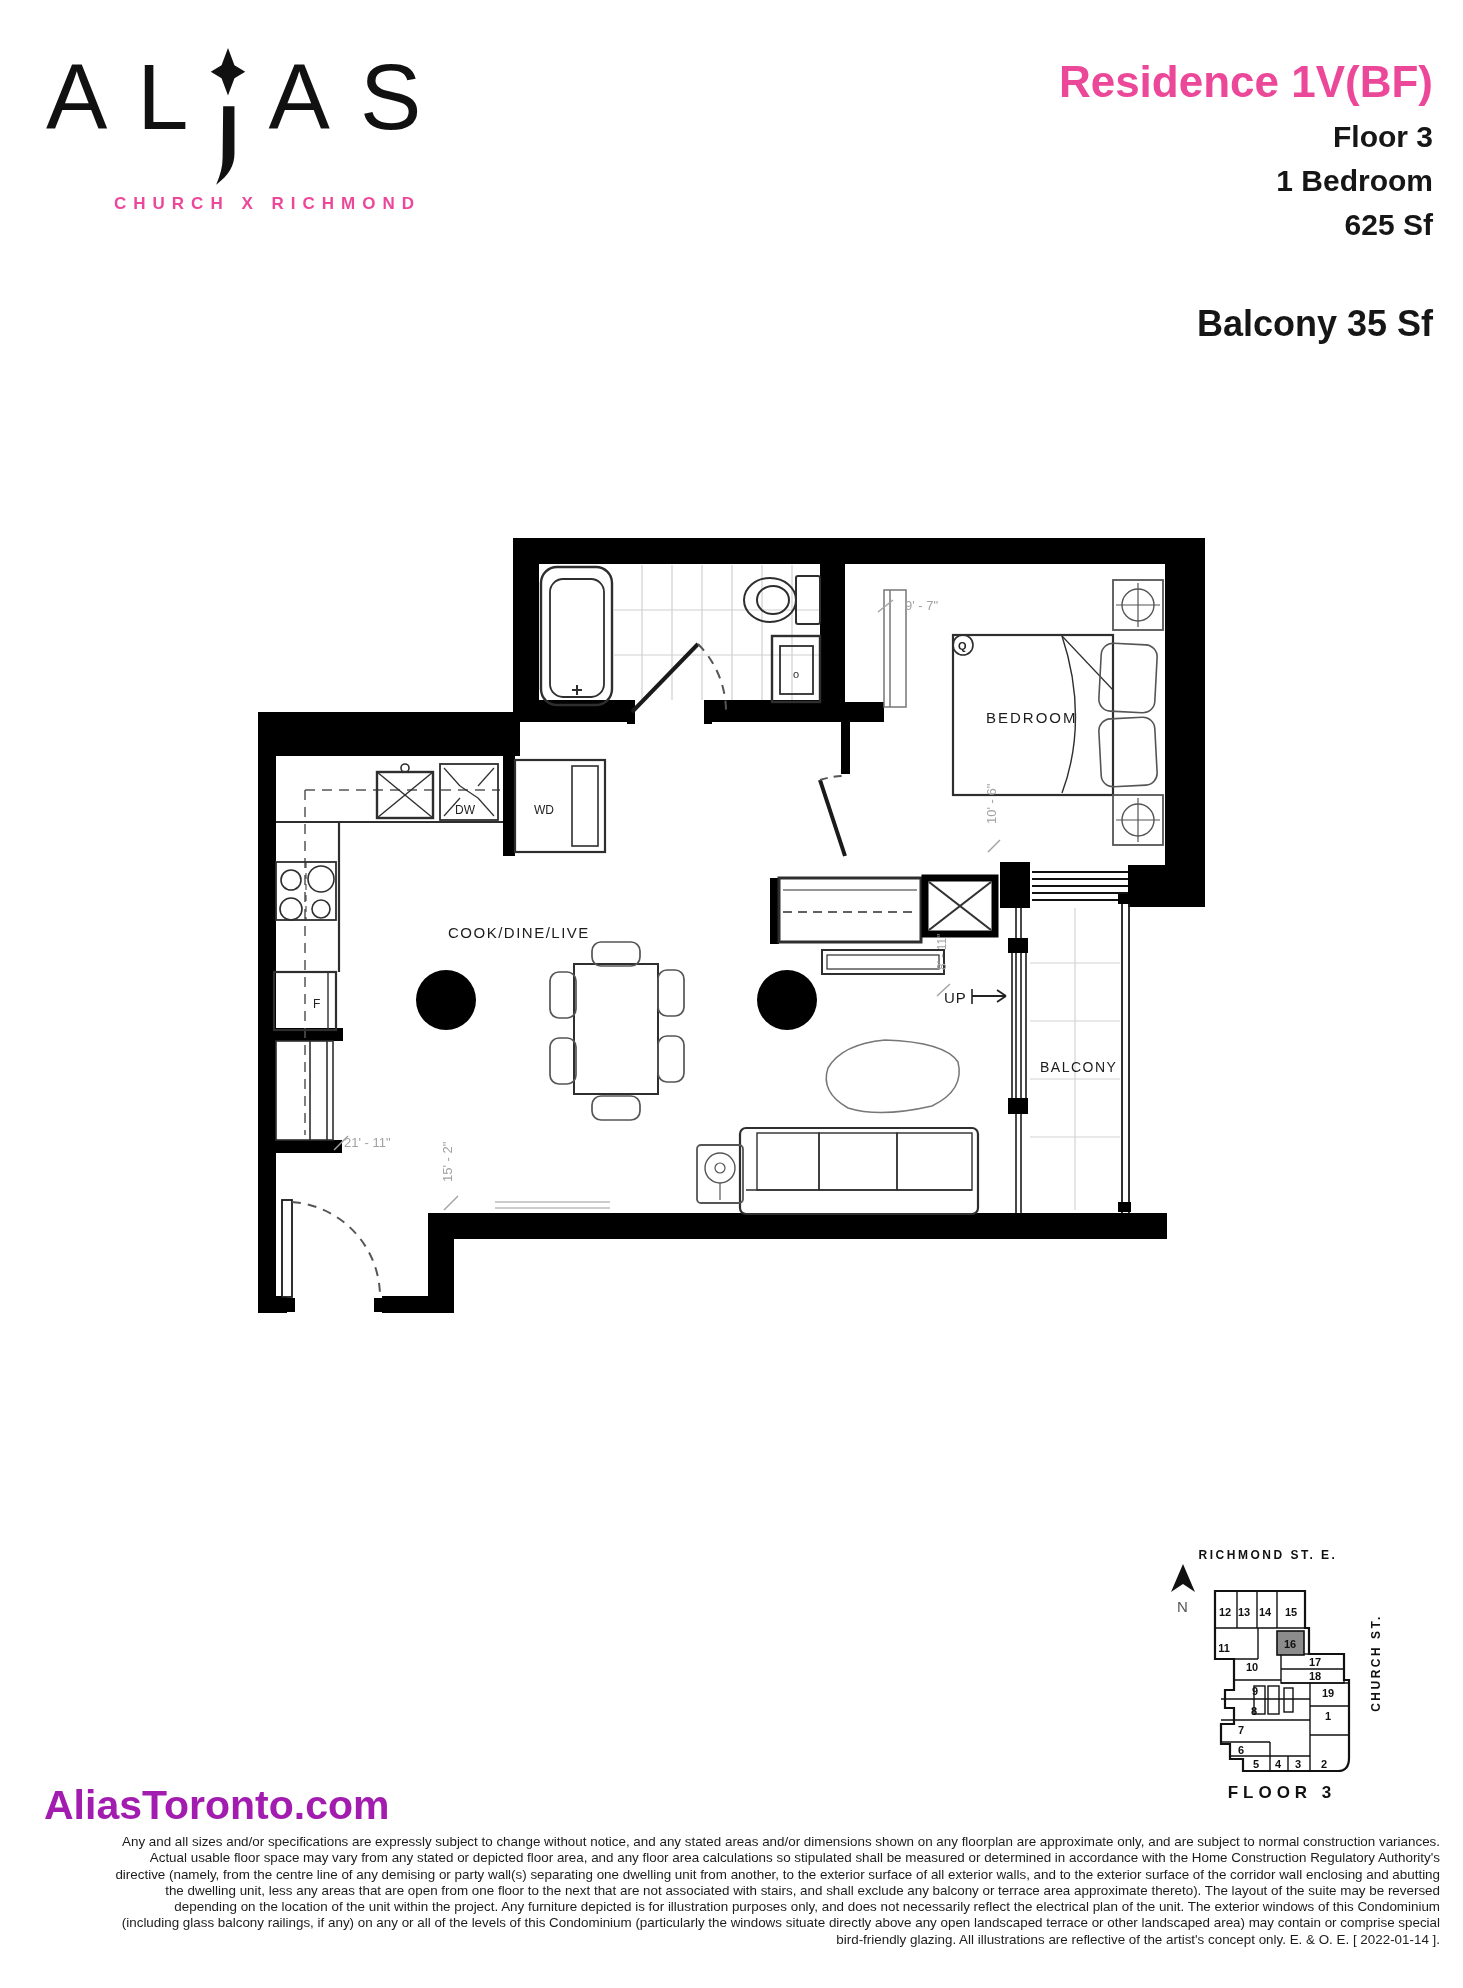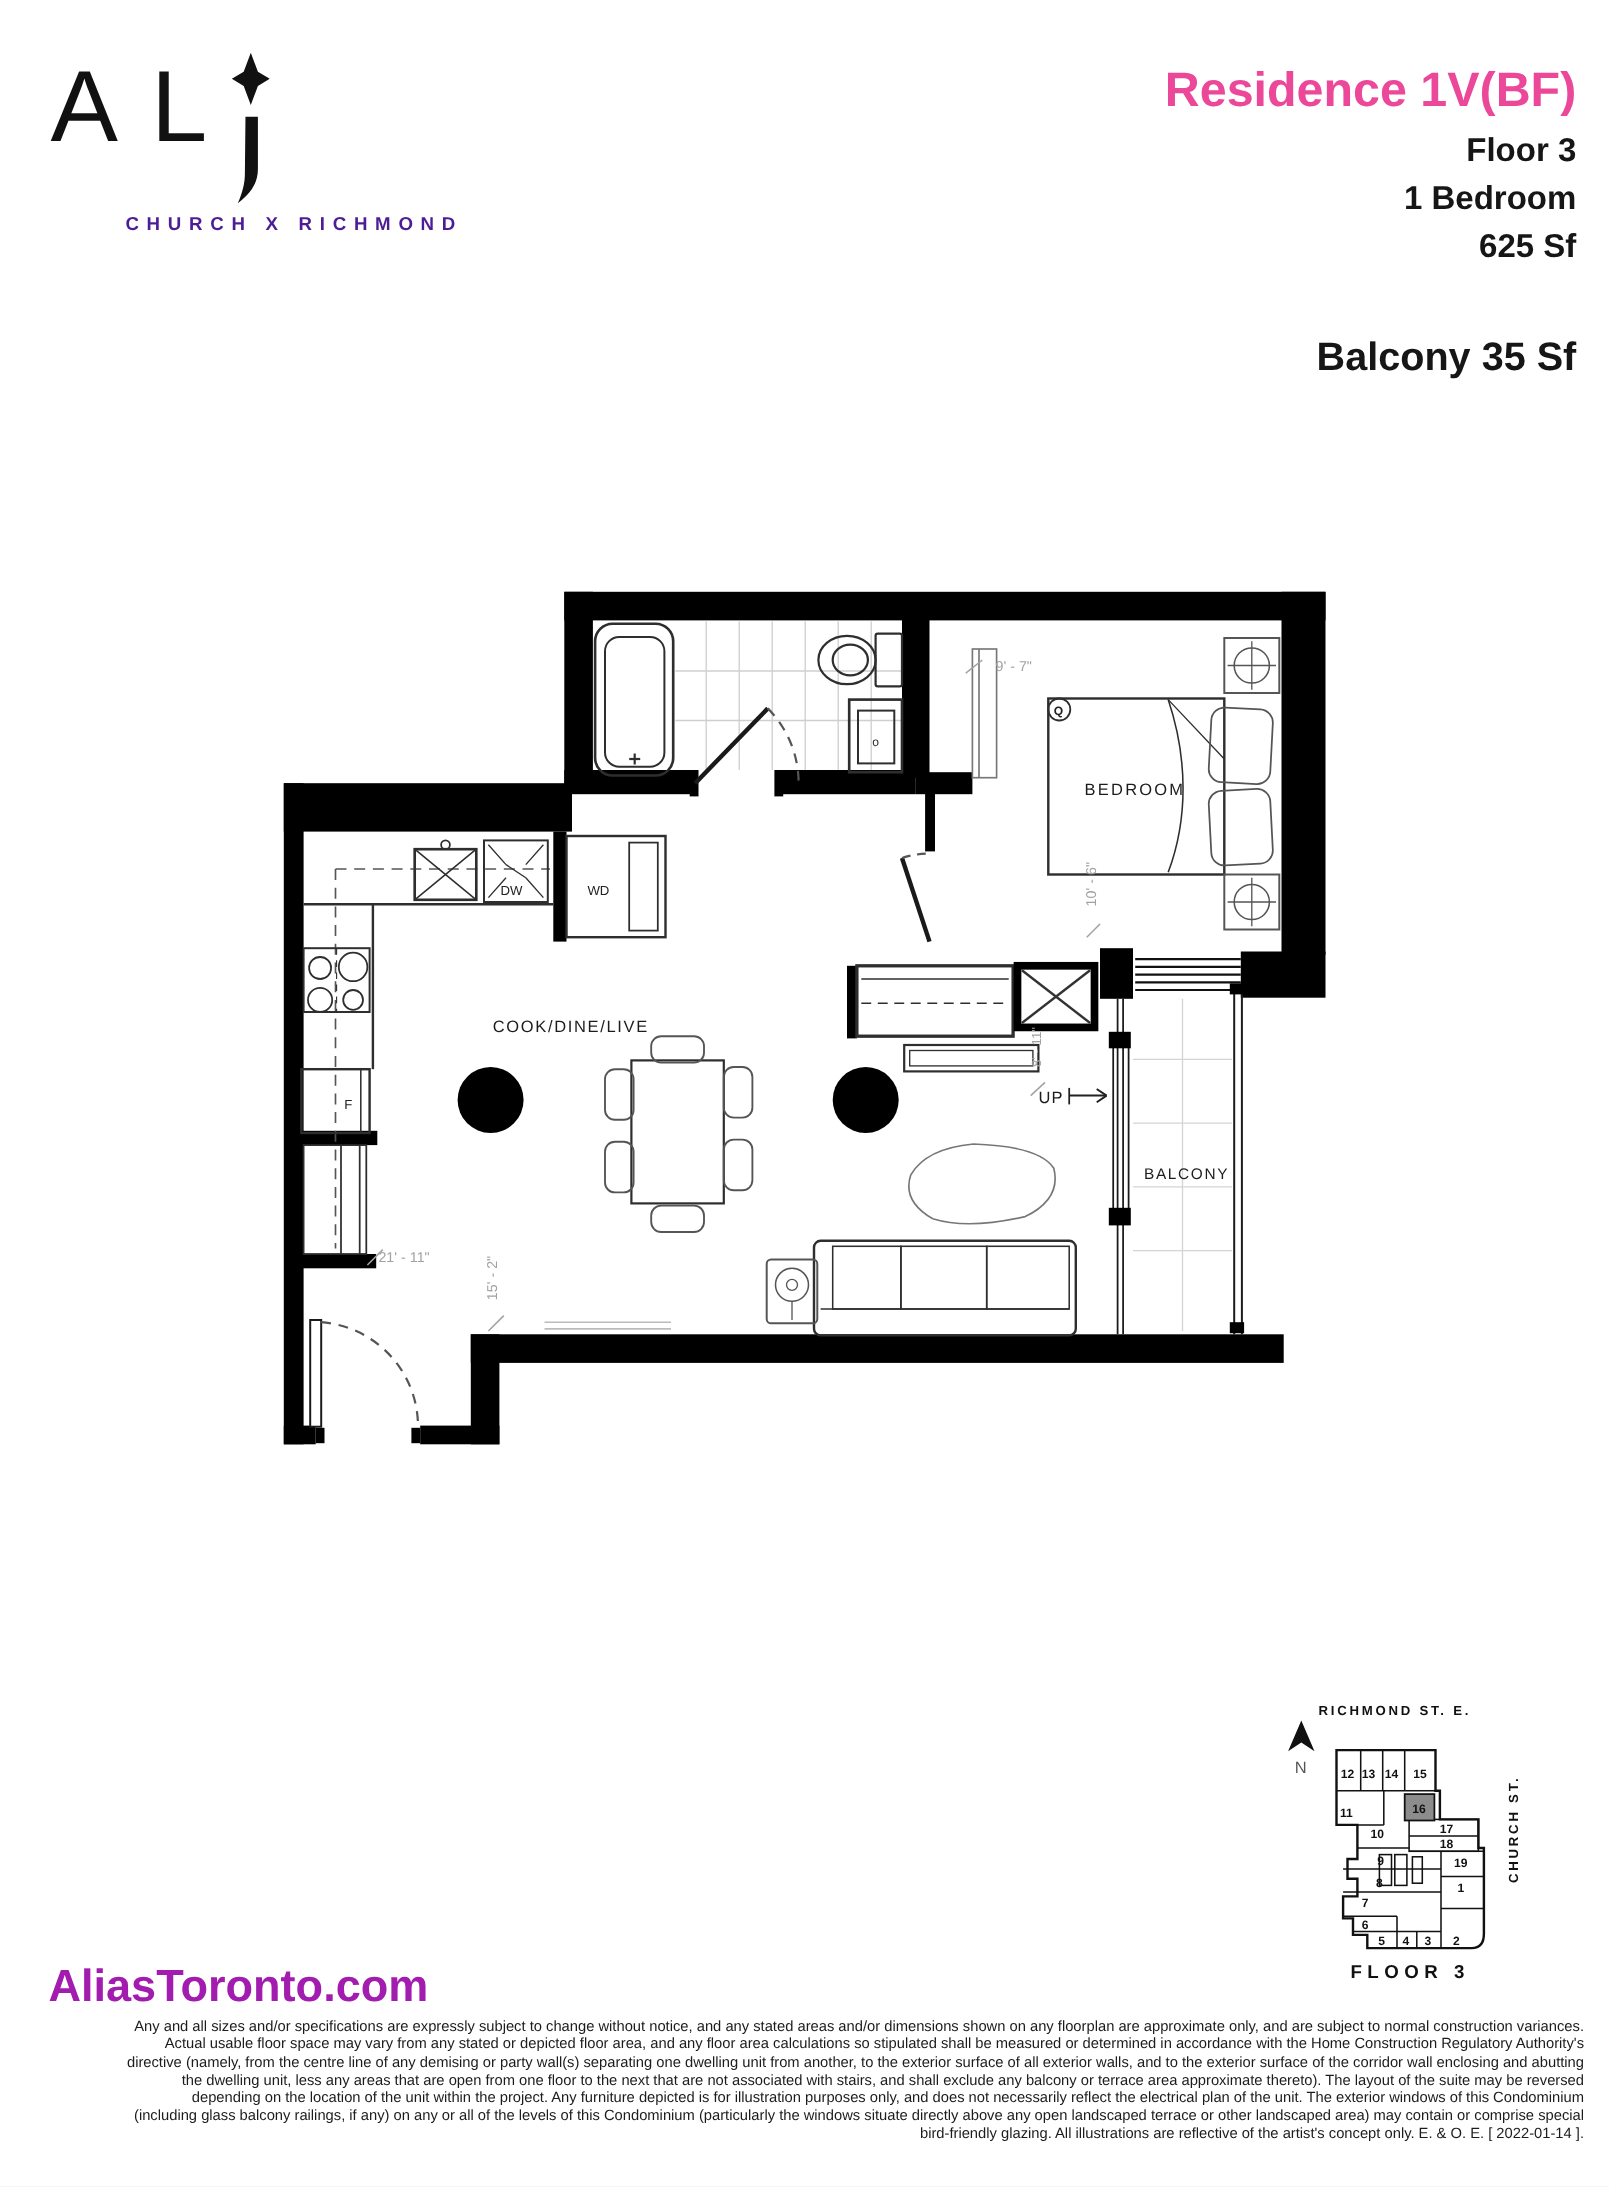--- a/index.html
+++ b/index.html
@@ -5,21 +5,21 @@
   html,body{margin:0;padding:0;background:#e8e8e8;}
   .page{
     position:relative;width:1463px;height:1988px;background:#ffffff;
     font-family:"Liberation Sans",sans-serif;color:#161616;overflow:hidden;margin:0 auto;
   }
   
   .logo{position:absolute;left:46px;top:38px;display:flex;align-items:flex-start;}
   .logo .lt{font-size:92px;font-weight:500;letter-spacing:30px;line-height:1.3;color:#111;}
   .logo svg{margin:10px 18px 0 -14px;}
   .logo-sub{position:absolute;left:114px;top:194px;font-size:17px;font-weight:700;
-    letter-spacing:7px;color:#4c1d95;}
+    letter-spacing:7px;color:#ec4899;}
   
   .hdr{position:absolute;right:30px;top:58px;text-align:right;}
   .hdr .title{font-size:44px;font-weight:700;line-height:1.1;color:#ec4899;}
   .hdr .spec{font-size:30px;font-weight:700;line-height:44px;margin-top:9px;}
   .hdr .spec div{white-space:nowrap;}
   .hdr .balcony{font-size:36px;font-weight:700;margin-top:56px;}
   
   .plan-svg{position:absolute;left:0;top:0;}
   .keyplan-svg{position:absolute;left:1158px;top:1528px;}
   
@@ -34,20 +34,21 @@
 <body>
 
 <div class="page">
 
   <div class="logo">
     <span class="lt">AL</span>
     <svg width="46" height="140" viewBox="0 0 40 130">
       <path d="M20,0 L26,16 L36,22 L26,28 L20,44 L14,28 L4,22 L14,16 Z" fill="#111"></path>
       <path d="M15.5,54 L26,54 L26,98 C26,109 21,118 9,127 C13,118 15,110 15,102 Z" fill="#111"></path>
     </svg>
+    <span class="lt">AS</span>
   </div>
   <div class="logo-sub">CHURCH X RICHMOND</div>
 
   <div class="hdr">
     <div class="title">Residence 1V(BF)</div>
     <div class="spec">
       <div>Floor 3</div>
       <div>1 Bedroom</div>
       <div>625 Sf</div>
     </div>

